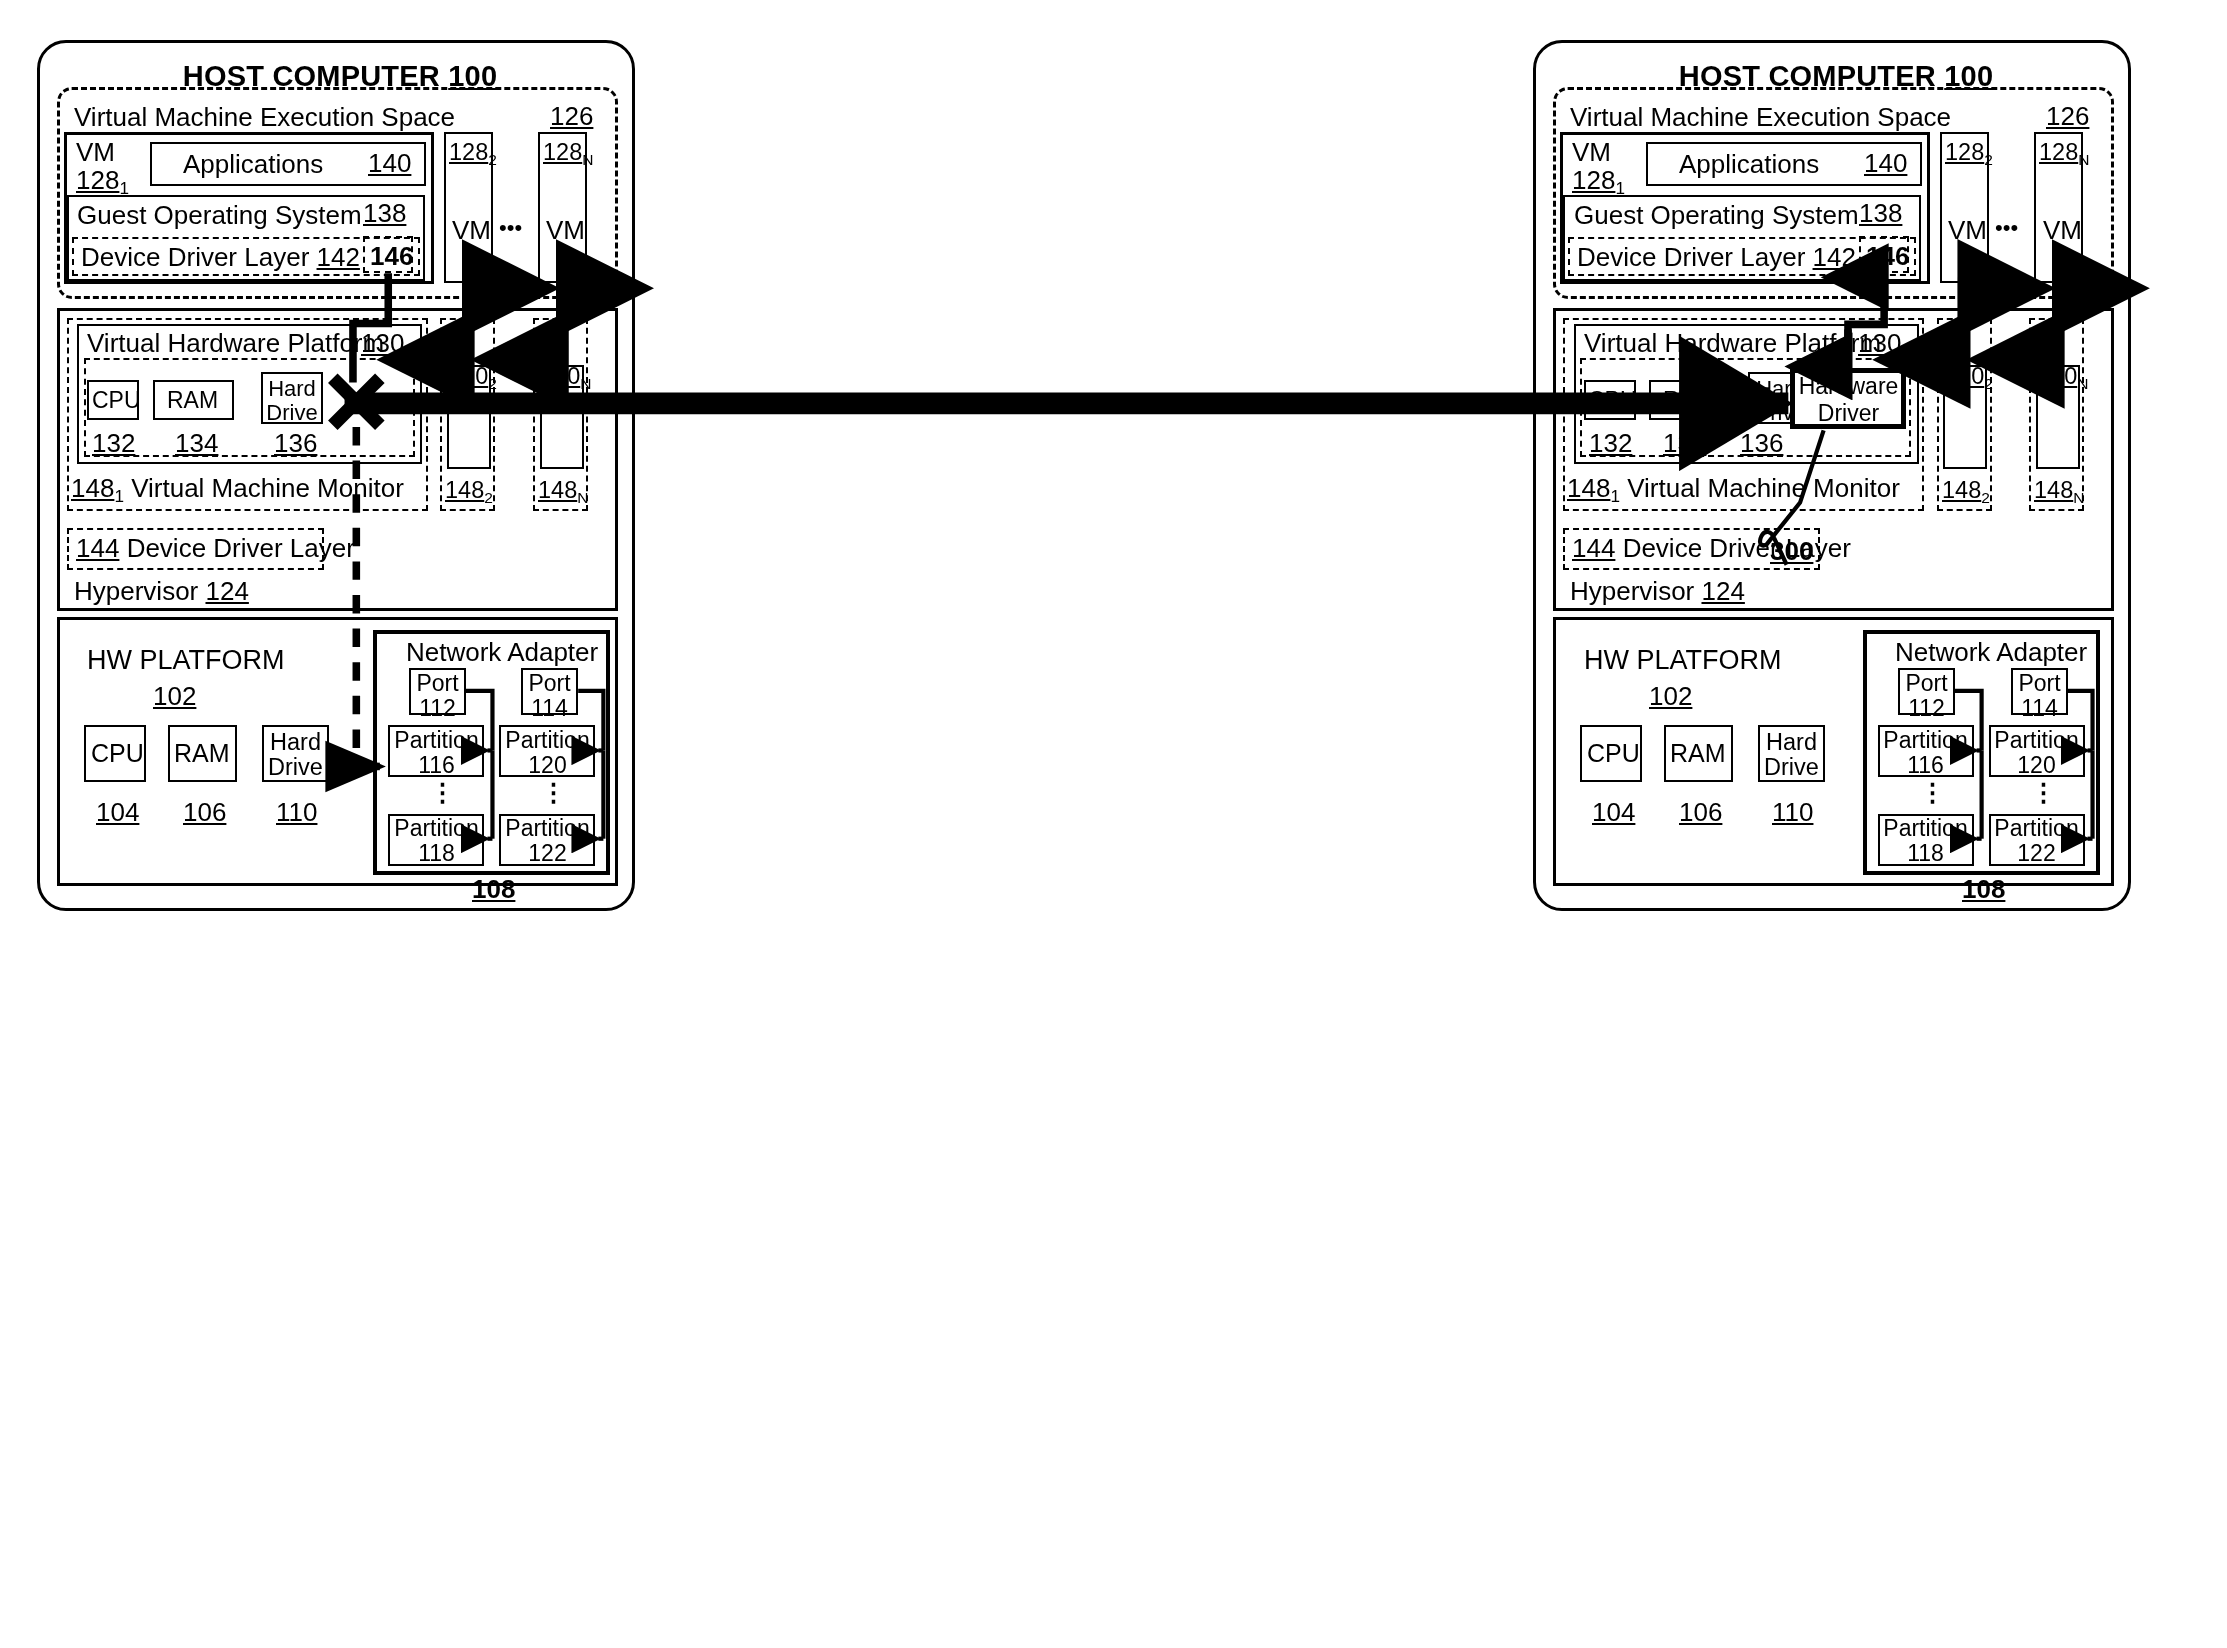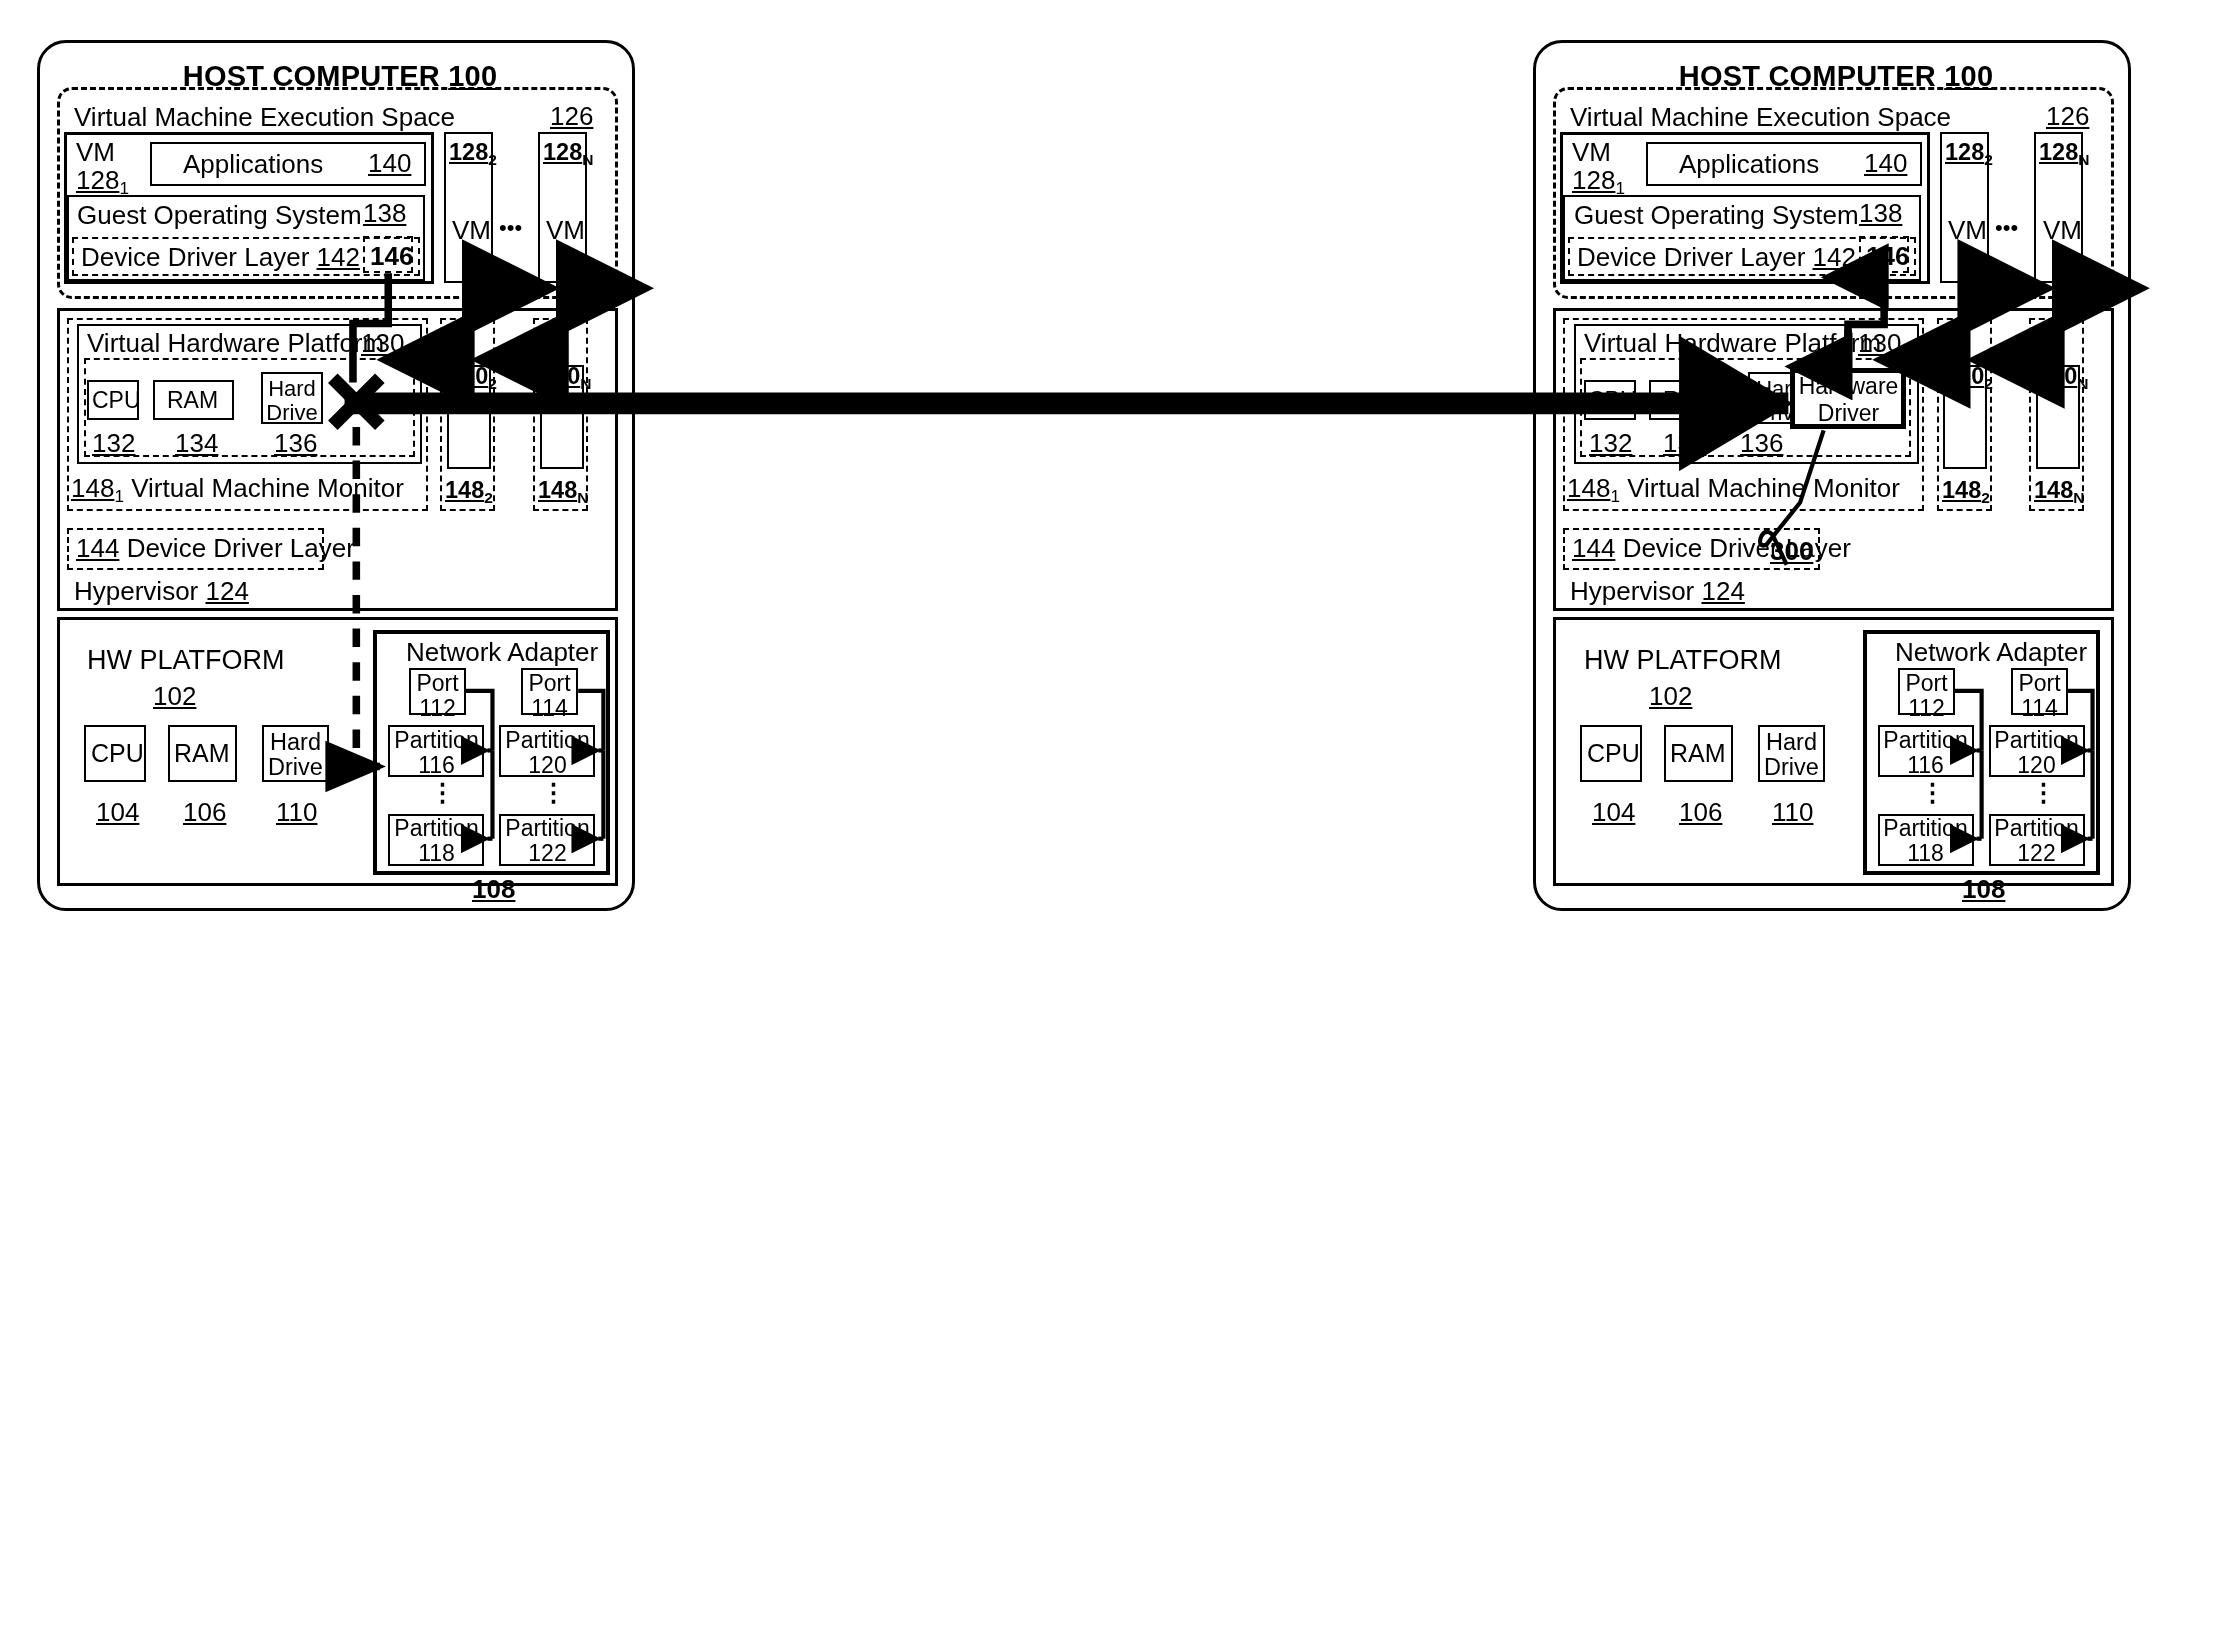--- a/index.html
+++ b/index.html
@@ -20,21 +20,21 @@
   .solid3{border:2.5px solid #000;}
   .solid5{border:4.2px solid #000;}
   .solid6{border:5px solid #000;}
   .dash3{border:2.5px dashed #000;}
   .dashr{border:3.4px dashed #000;border-radius:15px;}
 
   
   .t{position:absolute;white-space:nowrap;line-height:1;}
   .hosttitle{font-weight:bold;font-size:29px;letter-spacing:0.2px;}
   .lbl{font-size:26px;}
-  .lbl28{font-size:23.5px;font-weight:bold;}
+  .lbl28{font-size:23.5px;}
   .ctr{transform:translateX(-50%);}
 
   svg.ov{position:absolute;left:0;top:0;width:2227px;height:1648px;pointer-events:none;}
 </style>
 </head>
 <body>
 
 <div id="stage">
 
   <div class="abs host" style="left:37px;top:40px;width:598px;height:871px;"></div>

